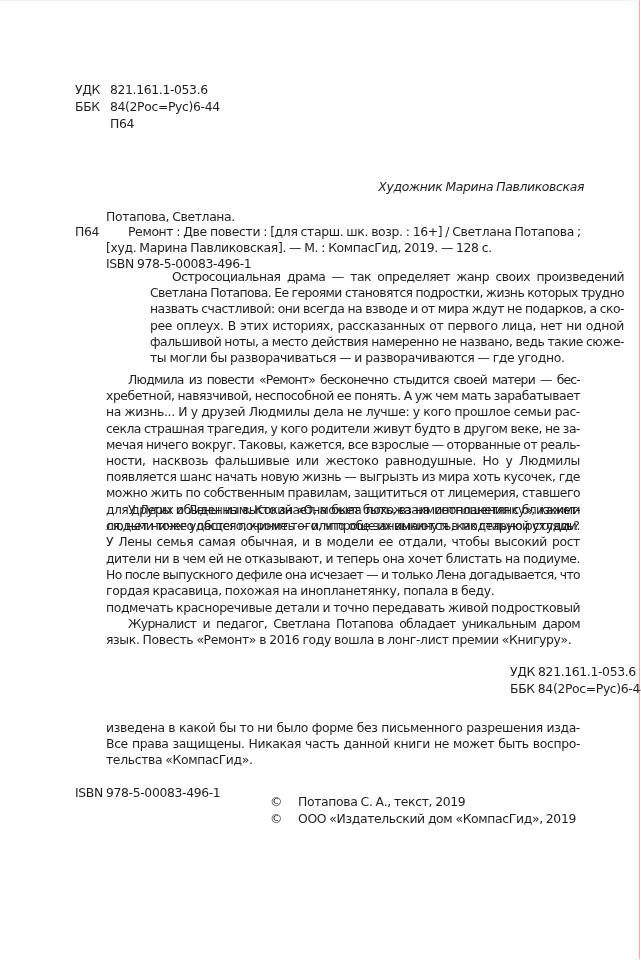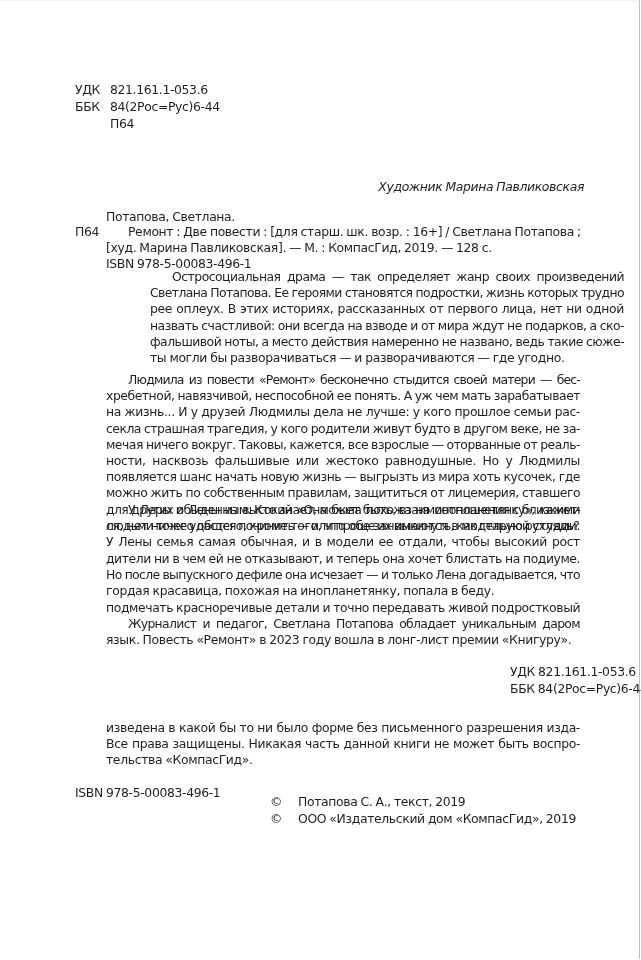--- a/index.html
+++ b/index.html
@@ -69,22 +69,22 @@
   <div class="abs p64">П64</div>
   <div class="abs biblio" style="top:223px;">
     <div class="first">Ремонт : Две повести : [для старш. шк. возр. : 16+] / Светлана Потапова ;</div>
     <div>[худ. Марина Павликовская]. — М. : КомпасГид, 2019. — 128 с.</div>
     <div>ISBN 978-5-00083-496-1</div>
   </div>
 
   <div class="para p1">
     <span class="ln ind" style="white-space: nowrap; display: block; letter-spacing: -0.5px;">Остросоциальная драма — так определяет жанр своих произведений</span>
     <span class="ln" style="white-space: nowrap; display: block; letter-spacing: -0.6px;">Светлана Потапова. Ее героями становятся подростки, жизнь которых трудно</span>
+    <span class="ln" style="white-space: nowrap; display: block; letter-spacing: -0.5px;">назвать счастливой: они всегда на взводе и от мира ждут не подарков, а ско-</span>
     <span class="ln" style="white-space: nowrap; display: block;">рее оплеух. В этих историях, рассказанных от первого лица, нет ни одной</span>
-    <span class="ln" style="white-space: nowrap; display: block; letter-spacing: -0.5px;">назвать счастливой: они всегда на взводе и от мира ждут не подарков, а ско-</span>
     <span class="ln" style="white-space: nowrap; display: block; letter-spacing: -0.5px;">фальшивой ноты, а место действия намеренно не названо, ведь такие сюже-</span>
     <span class="ln last" style="white-space: nowrap; display: block;">ты могли бы разворачиваться — и разворачиваются — где угодно.</span>
   </div>
 
   <div class="para p2">
     <span class="ln ind" style="white-space: nowrap; display: block; letter-spacing: -0.8px;">Людмила из повести «Ремонт» бесконечно стыдится своей матери — бес-</span>
     <span class="ln" style="white-space: nowrap; display: block; letter-spacing: -0.45px;">хребетной, навязчивой, неспособной ее понять. А уж чем мать зарабатывает</span>
     <span class="ln" style="white-space: nowrap; display: block;">на жизнь... И у друзей Людмилы дела не лучше: у кого прошлое семьи рас-</span>
     <span class="ln" style="white-space: nowrap; display: block; letter-spacing: -0.5px;">секла страшная трагедия, у кого родители живут будто в другом веке, не за-</span>
     <span class="ln" style="white-space: nowrap; display: block; letter-spacing: -0.5px;">мечая ничего вокруг. Таковы, кажется, все взрослые — оторванные от реаль-</span>
@@ -100,21 +100,21 @@
     <span class="ln" style="white-space: nowrap; display: block; letter-spacing: -0.4px;">ся, нет ничего общего, кроме того, что обе занимаются в модельной студии.</span>
     <span class="ln" style="white-space: nowrap; display: block;">У Лены семья самая обычная, и в модели ее отдали, чтобы высокий рост</span>
     <span class="ln" style="white-space: nowrap; display: block; letter-spacing: -0.45px;">дители ни в чем ей не отказывают, и теперь она хочет блистать на подиуме.</span>
     <span class="ln" style="white-space: nowrap; display: block; letter-spacing: -0.65px;">Но после выпускного дефиле она исчезает — и только Лена догадывается, что</span>
     <span class="ln last" style="white-space: nowrap; display: block;">гордая красавица, похожая на инопланетянку, попала в беду.</span>
   </div>
 
   <div class="para p4">
     <span class="ln" style="white-space: nowrap; display: block; letter-spacing: -0.4px;">подмечать красноречивые детали и точно передавать живой подростковый</span>
     <span class="ln ind" style="white-space: nowrap; display: block; letter-spacing: -0.65px;">Журналист и педагог, Светлана Потапова обладает уникальным даром</span>
-    <span class="ln last" style="white-space: nowrap; display: block;">язык. Повесть «Ремонт» в 2023 году вошла в лонг-лист премии «Книгуру».</span>
+    <span class="ln last" style="white-space: nowrap; display: block;">язык. Повесть «Ремонт» в 2016 году вошла в лонг-лист премии «Книгуру».</span>
   </div>
 
   <div class="abs codes2">
     <div class="r">УДК 821.161.1-053.6</div>
     <div class="r">ББК 84(2Рос=Рус)6-44</div>
   </div>
 
   <div class="para rights">
     <span class="ln" style="white-space: nowrap; display: block;">изведена в какой бы то ни было форме без письменного разрешения изда-</span>
     <span class="ln" style="white-space: nowrap; display: block;">Все права защищены. Никакая часть данной книги не может быть воспро-</span>

